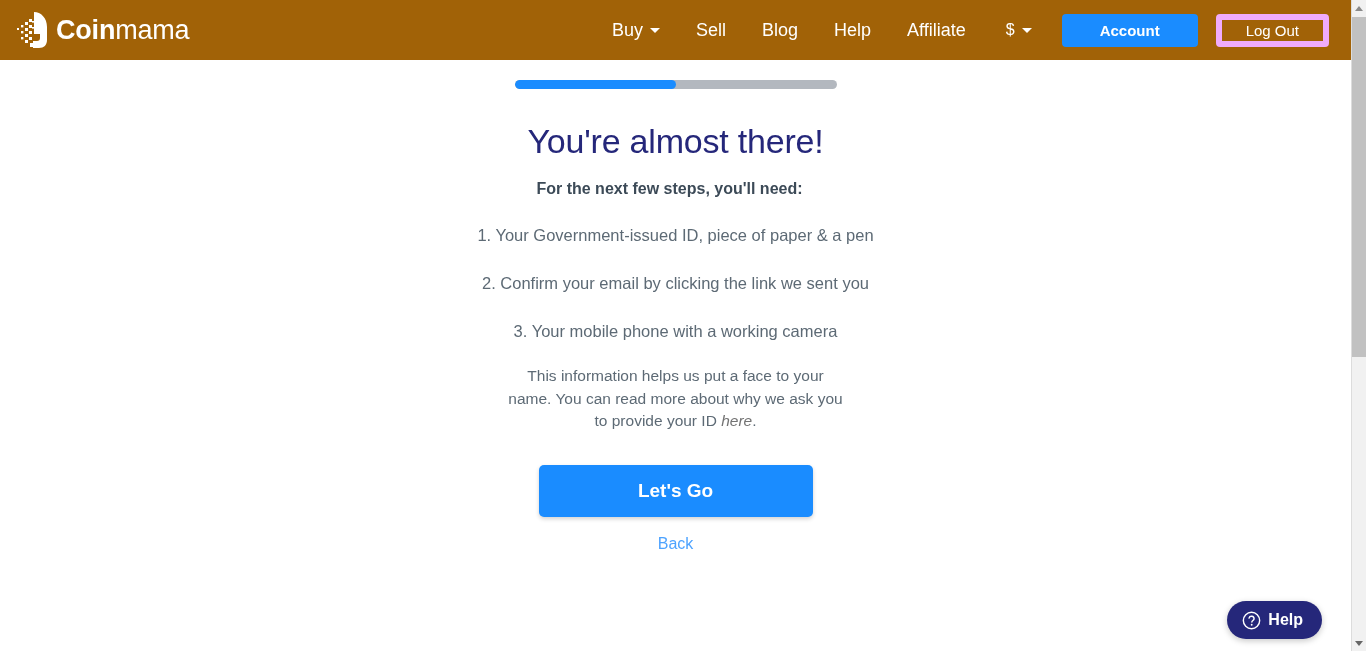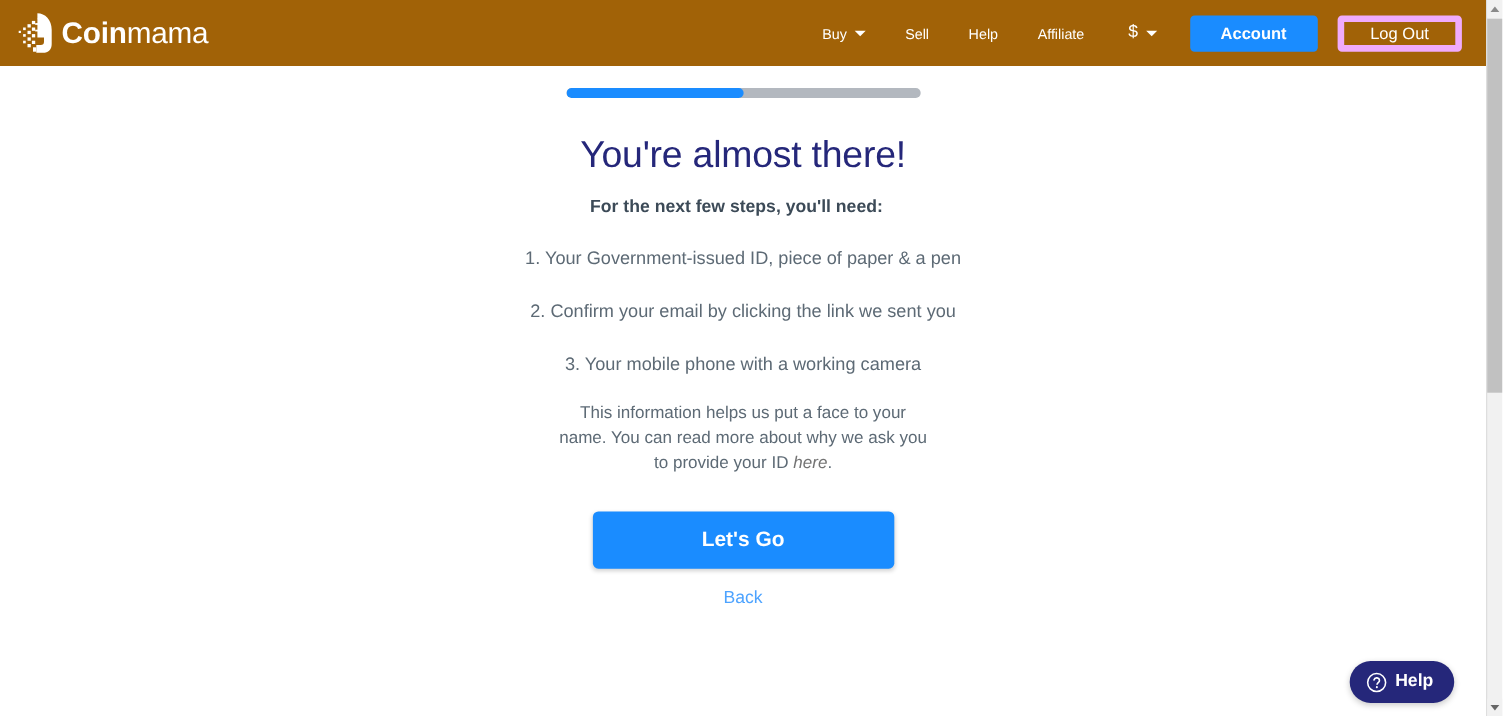--- a/index.html
+++ b/index.html
@@ -53,21 +53,21 @@
   .brand-text .b-bold { font-weight: bold; }
   .brand-text .b-light { font-weight: normal; }
 
   .nav-links {
     display: flex;
     align-items: center;
     margin-left: auto;
   }
   .nav-item {
     color: #ffffff;
-    font-size: 13px;
+    font-size: 18px;
     padding: 0 18px;
     text-decoration: none;
     display: flex;
     align-items: center;
     white-space: nowrap;
     cursor: pointer;
     height: 60px;
   }
   .nav-caret {
     display: inline-block;
@@ -80,21 +80,21 @@
   .nav-currency { padding: 0 14px 0 22px; font-size: 16px; }
 
   .btn-account {
     background: #1a8cff;
     color: #ffffff;
     font-size: 15px;
     font-weight: bold;
     border: none;
     border-radius: 4px;
     height: 33px;
-    padding: 0 28px;
+    padding: 0 38px;
     margin-left: 16px;
     cursor: pointer;
     font-family: inherit;
     white-space: nowrap;
   }
   .btn-logout {
     background: transparent;
     color: #ffffff;
     font-size: 15px;
     border: 6px solid #f0abfc;
@@ -300,20 +300,23 @@
 
     <div class="nav-links">
       <a class="nav-item">
         <span>Buy</span>
         <span class="nav-caret"></span>
       </a>
       <a class="nav-item">
         <span>Sell</span>
       </a>
       <a class="nav-item">
+        <span>Blog</span>
+      </a>
+      <a class="nav-item">
         <span>Help</span>
       </a>
       <a class="nav-item">
         <span>Affiliate</span>
       </a>
       <a class="nav-item nav-currency">
         <span>$</span>
         <span class="nav-caret"></span>
       </a>
       <button class="btn-account">Account</button>

